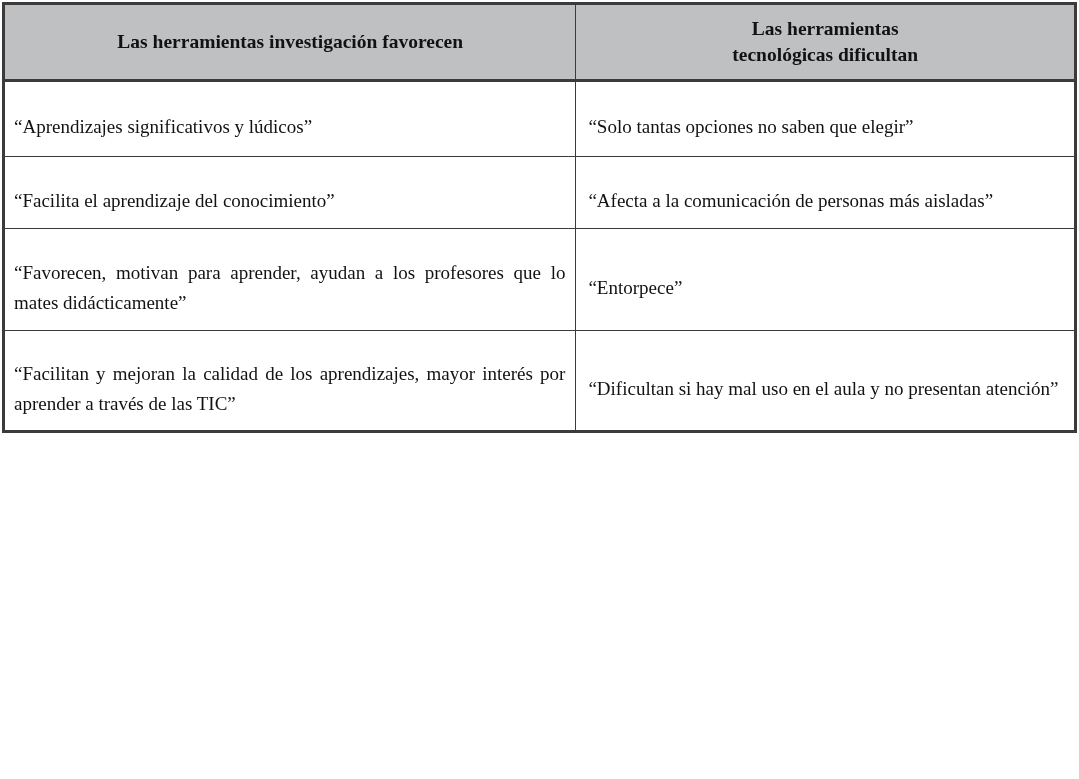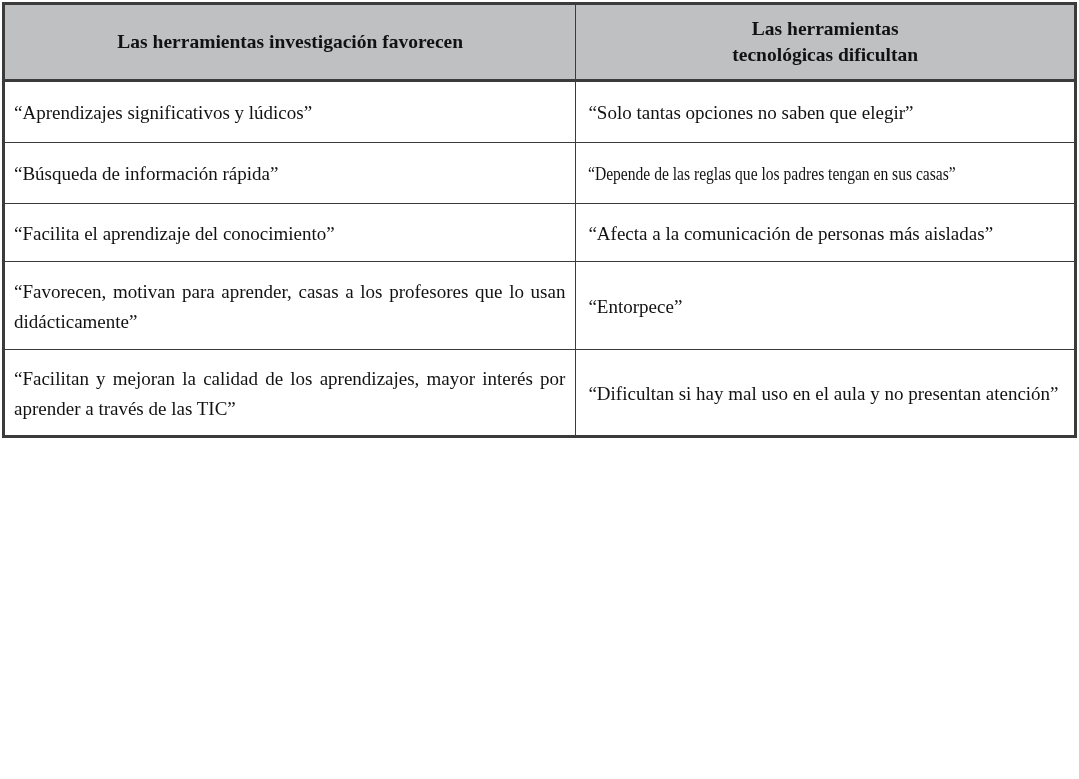--- a/index.html
+++ b/index.html
@@ -28,21 +28,21 @@
     border:1.6px solid #3b3b3b;
     border-bottom:3px solid #3b3b3b;
     padding:4px 8px;
   }
   th.two-line{white-space:pre-line;line-height:1.35;}
   td{
     border:1.6px solid #3b3b3b;
     vertical-align:middle;
     text-align:justify;
     line-height:1.55;
-    padding:7px 10px 5px 9px;
+    padding:21px 10px 5px 9px;
     overflow:hidden;
   }
   td.cr{padding-left:12px;padding-right:9px;}
   .condensed{
     display:inline-block;
     white-space:nowrap;
     transform:scaleX(0.82);
     transform-origin:0 50%;
   }
   tr.r1  td{height:48px;}
@@ -69,30 +69,26 @@
         <th>Las herramientas investigación favorecen</th>
         <th class="two-line">Las herramientas
 tecnológicas dificultan</th>
       </tr>
     </thead>
     <tbody>
       <tr class="r1">
         <td class="cl">“Aprendizajes significativos y lúdicos”</td>
         <td class="cr">“Solo tantas opciones no saben que elegir”</td>
       </tr>
-      <tr class="r2">
-        <td class="cl">“Búsqueda de información rápida”</td>
-        <td class="cr"><span class="condensed">“Depende de las reglas que los padres tengan en sus casas”</span></td>
-      </tr>
       <tr class="r5">
         <td class="cl">“Facilita el aprendizaje del conocimiento”</td>
         <td class="cr">“Afecta a la comunicación de personas más aisladas”</td>
       </tr>
       <tr class="r6">
-        <td class="cl">“Favorecen, motivan para aprender, casas a los profesores que lo usan didácticamente”</td>
+        <td class="cl">“Favorecen, motivan para aprender, ayudan a los profesores que lo mates didácticamente”</td>
         <td class="cr">“Entorpece”</td>
       </tr>
       <tr class="r9">
         <td class="cl">“Facilitan y mejoran la calidad de los aprendizajes, mayor interés por aprender a través de las TIC”</td>
         <td class="cr">“Dificultan si hay mal uso en el aula y no presentan atención”</td>
       </tr>
 
     </tbody>
   </table>
 </div>

